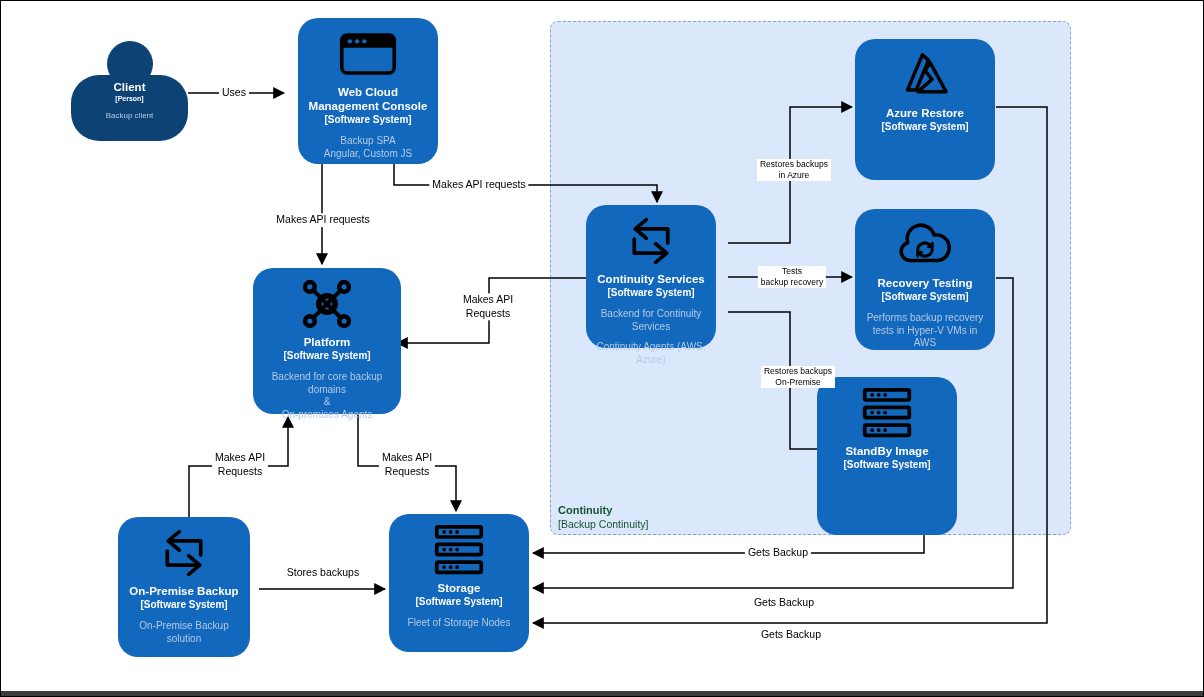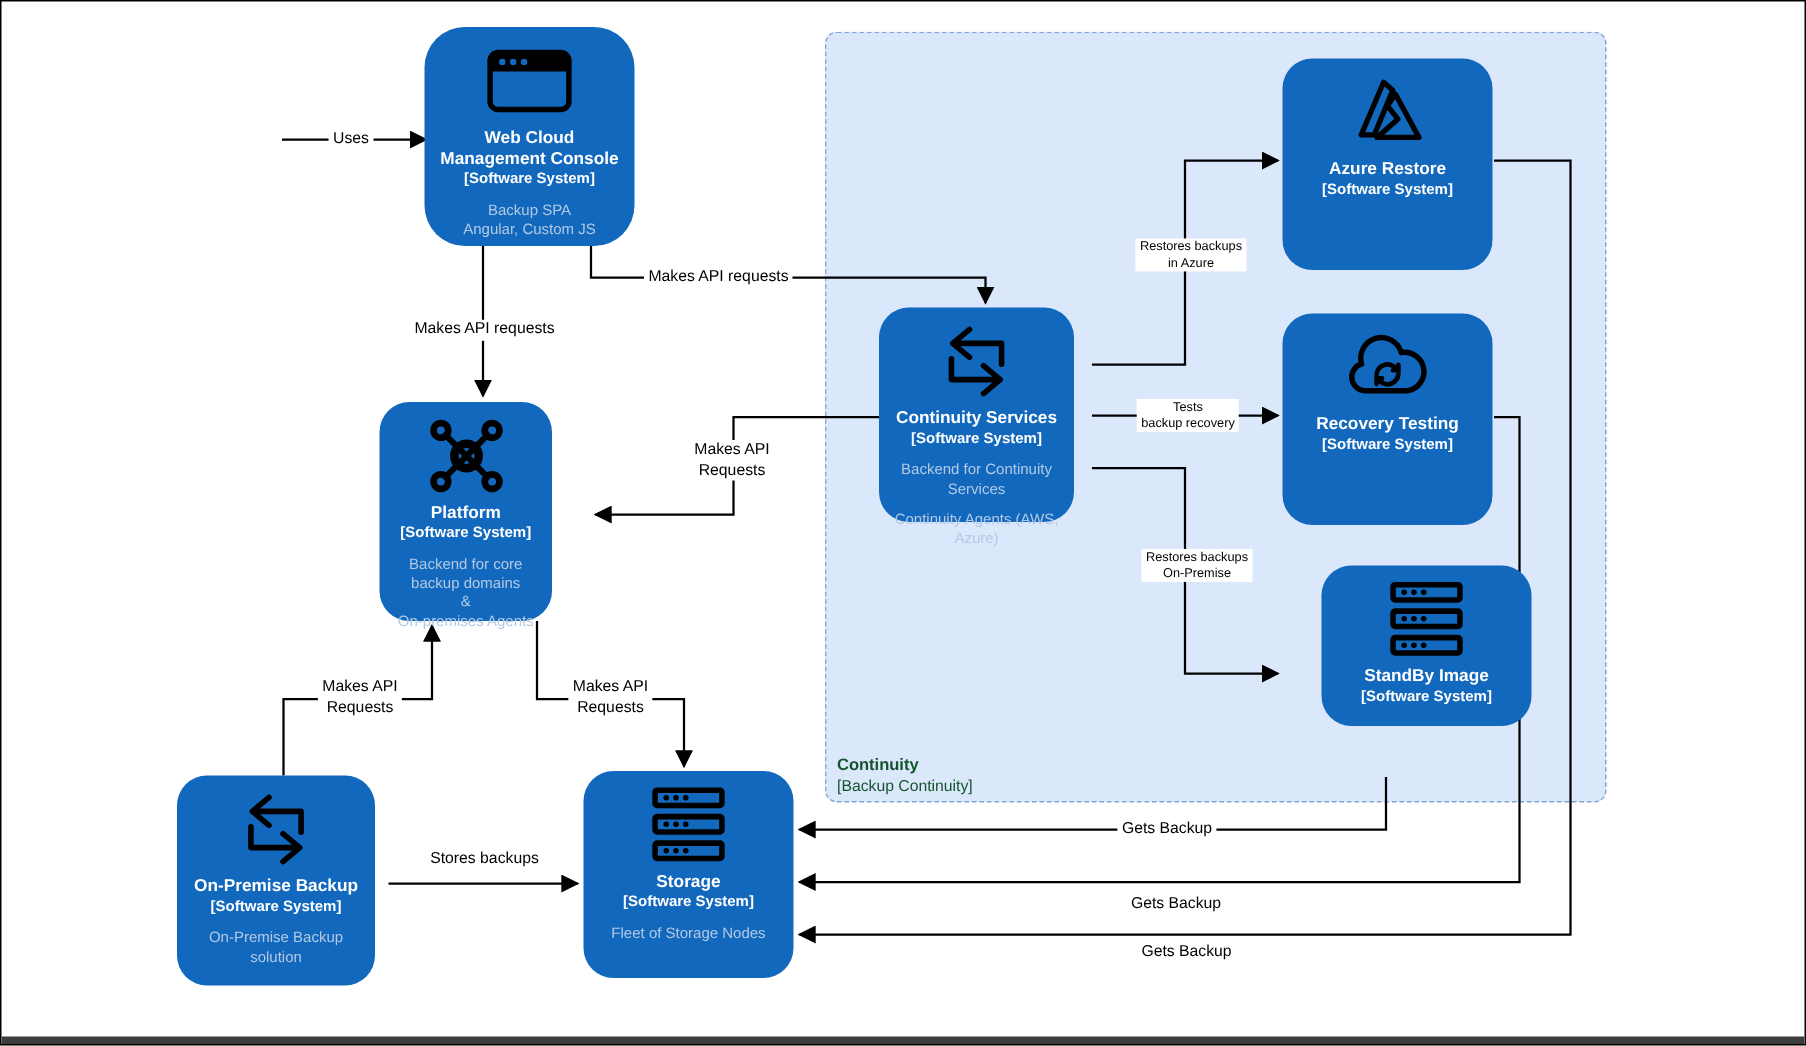--- a/index.html
+++ b/index.html
@@ -72,38 +72,47 @@
       <path d="M727,311 L789,311 L789,448 L851,448" marker-end="url(#arrow)"></path>
       <path d="M188,516 L188,465 L287,465 L287,416" marker-end="url(#arrow)"></path>
       <path d="M357,413 L357,465 L455,465 L455,510" marker-end="url(#arrow)"></path>
       <path d="M258,588 L384,588" marker-end="url(#arrow)"></path>
       <path d="M923,517 L923,552 L532,552" marker-end="url(#arrow)"></path>
       <path d="M995,277 L1012,277 L1012,587 L532,587" marker-end="url(#arrow)"></path>
       <path d="M995,106 L1046,106 L1046,622 L532,622" marker-end="url(#arrow)"></path>
     </g>
   </svg>
 
-
-  <div class="sysbox" style="left:282px;top:17px;width:140px;height:146px;border-radius:27px;">
+  <div class="person">
+    <div class="person-head"></div>
+    <div class="person-body"></div>
+    <div class="person-text">
+      <div class="title">Client</div>
+      <div class="brackets">[Person]</div>
+      <div class="desc">Backup client</div>
+    </div>
+  </div>
+
+  <div class="sysbox" style="left:297px;top:17px;width:140px;height:146px;">
     <div class="icon">
       <svg width="58" height="44" viewBox="0 0 64 48">
         <rect class="ic" x="3" y="3" width="58" height="42" rx="6"></rect>
         <path d="M9,3 h46 a6,6 0 0 1 6,6 v8 H3 V9 a6,6 0 0 1 6,-6 z" fill="#000"></path>
         <circle cx="12" cy="10" r="2.4" fill="#1168bd"></circle>
         <circle cx="20" cy="10" r="2.4" fill="#1168bd"></circle>
         <circle cx="28" cy="10" r="2.4" fill="#1168bd"></circle>
       </svg>
     </div>
     <div class="title">Web Cloud Management Console</div>
     <div class="brackets">[Software System]</div>
     <div class="desc">Backup SPA
 Angular, Custom JS</div>
   </div>
 
-  <div class="sysbox" style="left:252px;top:267px;width:115px;height:146px;">
+  <div class="sysbox" style="left:252px;top:267px;width:148px;height:146px;">
     <div class="icon">
       <svg width="52" height="52" viewBox="0 0 64 64">
         <g stroke="#000" stroke-width="5" fill="none">
           <line x1="32" y1="32" x2="13" y2="13"></line>
           <line x1="32" y1="32" x2="51" y2="13"></line>
           <line x1="32" y1="32" x2="13" y2="51"></line>
           <line x1="32" y1="32" x2="51" y2="51"></line>
           <circle cx="32" cy="32" r="10" stroke-width="7"></circle>
           <circle cx="11" cy="11" r="6" stroke-width="5.5"></circle>
           <circle cx="53" cy="11" r="6" stroke-width="5.5"></circle>
@@ -156,23 +165,24 @@
         <g stroke="#000" stroke-width="3.4" fill="none" stroke-linecap="round">
           <path d="M25 30 a8 8 0 0 1 13.5 -5"></path>
           <path d="M41 23 v4 h-4"></path>
           <path d="M41 30 a8 8 0 0 1 -13.5 5"></path>
           <path d="M25 37 v-4 h4"></path>
         </g>
       </svg>
     </div>
     <div class="title">Recovery Testing</div>
     <div class="brackets">[Software System]</div>
-  </div>
-
-  <div class="sysbox" style="left:880px;top:376px;width:140px;height:107px;">
+    <div class="desc">Performs backup recovery tests in Hyper-V VMs in AWS</div>
+  </div>
+
+  <div class="sysbox" style="left:816px;top:376px;width:140px;height:158px;">
     <div class="icon">
       <svg width="56" height="52" viewBox="0 0 60 56">
         <g class="ic" stroke-width="4.5">
           <rect x="6" y="3" width="48" height="11" rx="1.5"></rect>
           <rect x="6" y="22" width="48" height="11" rx="1.5"></rect>
           <rect x="6" y="41" width="48" height="11" rx="1.5"></rect>
         </g>
         <g fill="#000">
           <circle cx="14" cy="8.5" r="2"></circle>
             <circle cx="21" cy="8.5" r="2"></circle>

